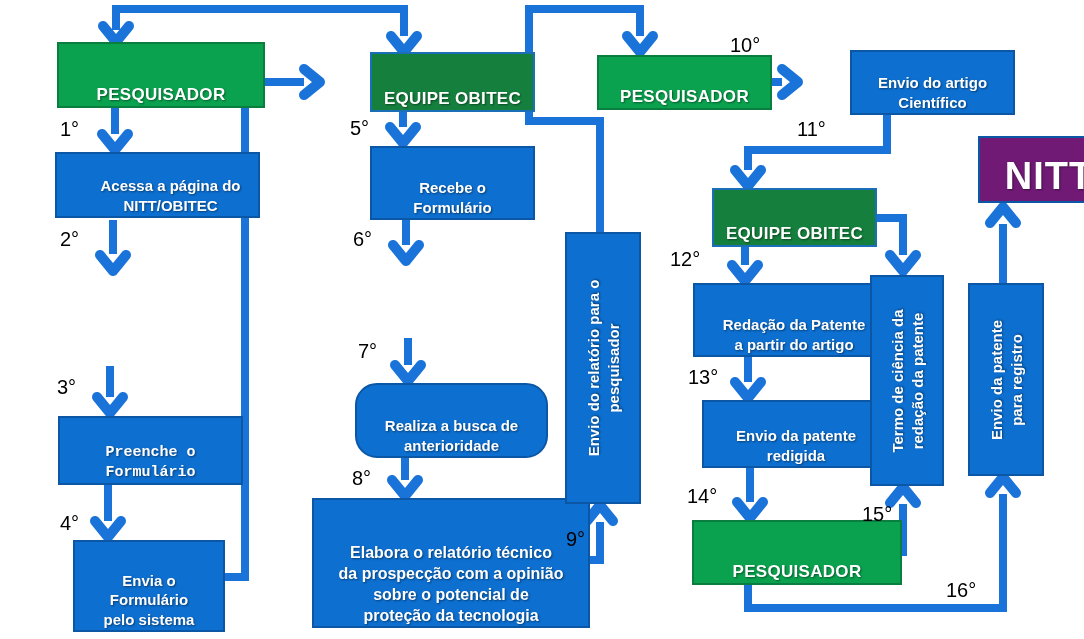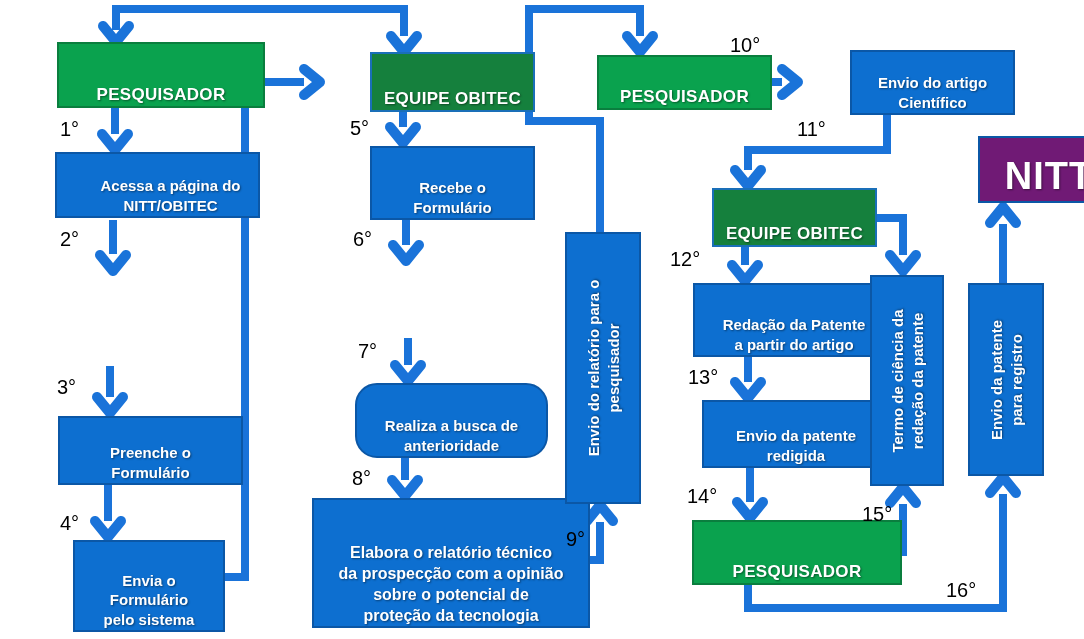--- a/index.html
+++ b/index.html
@@ -138,21 +138,21 @@
 
     <g>
       <path class="wire" d="M1003,283 L1003,224"></path>
       <path class="head" d="M990,223 L1003,207 L1016,223"></path>
     </g>
   </svg>
 
   <div class="node green" style="left:12px;top:42px;width:208px;height:66px;"><span>PESQUISADOR</span></div>
   <div class="node blue" style="left:10px;top:152px;width:205px;height:66px;padding-left:26px;"><span>Acessa a página do
 NITT/OBITEC</span></div>
-  <div class="node blue" style="left:13px;top:416px;width:185px;height:69px;"><span>Preenche o
+  <div class="node blue" style="left:13px;top:416px;width:185px;height:69px;font-family:Liberation Mono, monospace;"><span>Preenche o
 Formulário</span></div>
   <div class="node blue" style="left:28px;top:540px;width:152px;height:92px;"><span>Envia o
 Formulário
 pelo sistema</span></div>
 
   <div class="node lblue" style="left:325px;top:52px;width:165px;height:60px;"><span>EQUIPE OBITEC</span></div>
   <div class="node blue" style="left:325px;top:146px;width:165px;height:74px;"><span>Recebe o
 Formulário</span></div>
   <div class="node blue" style="left:310px;top:383px;width:193px;height:75px;border-radius:22px;"><span>Realiza a busca de
 anterioridade</span></div>

